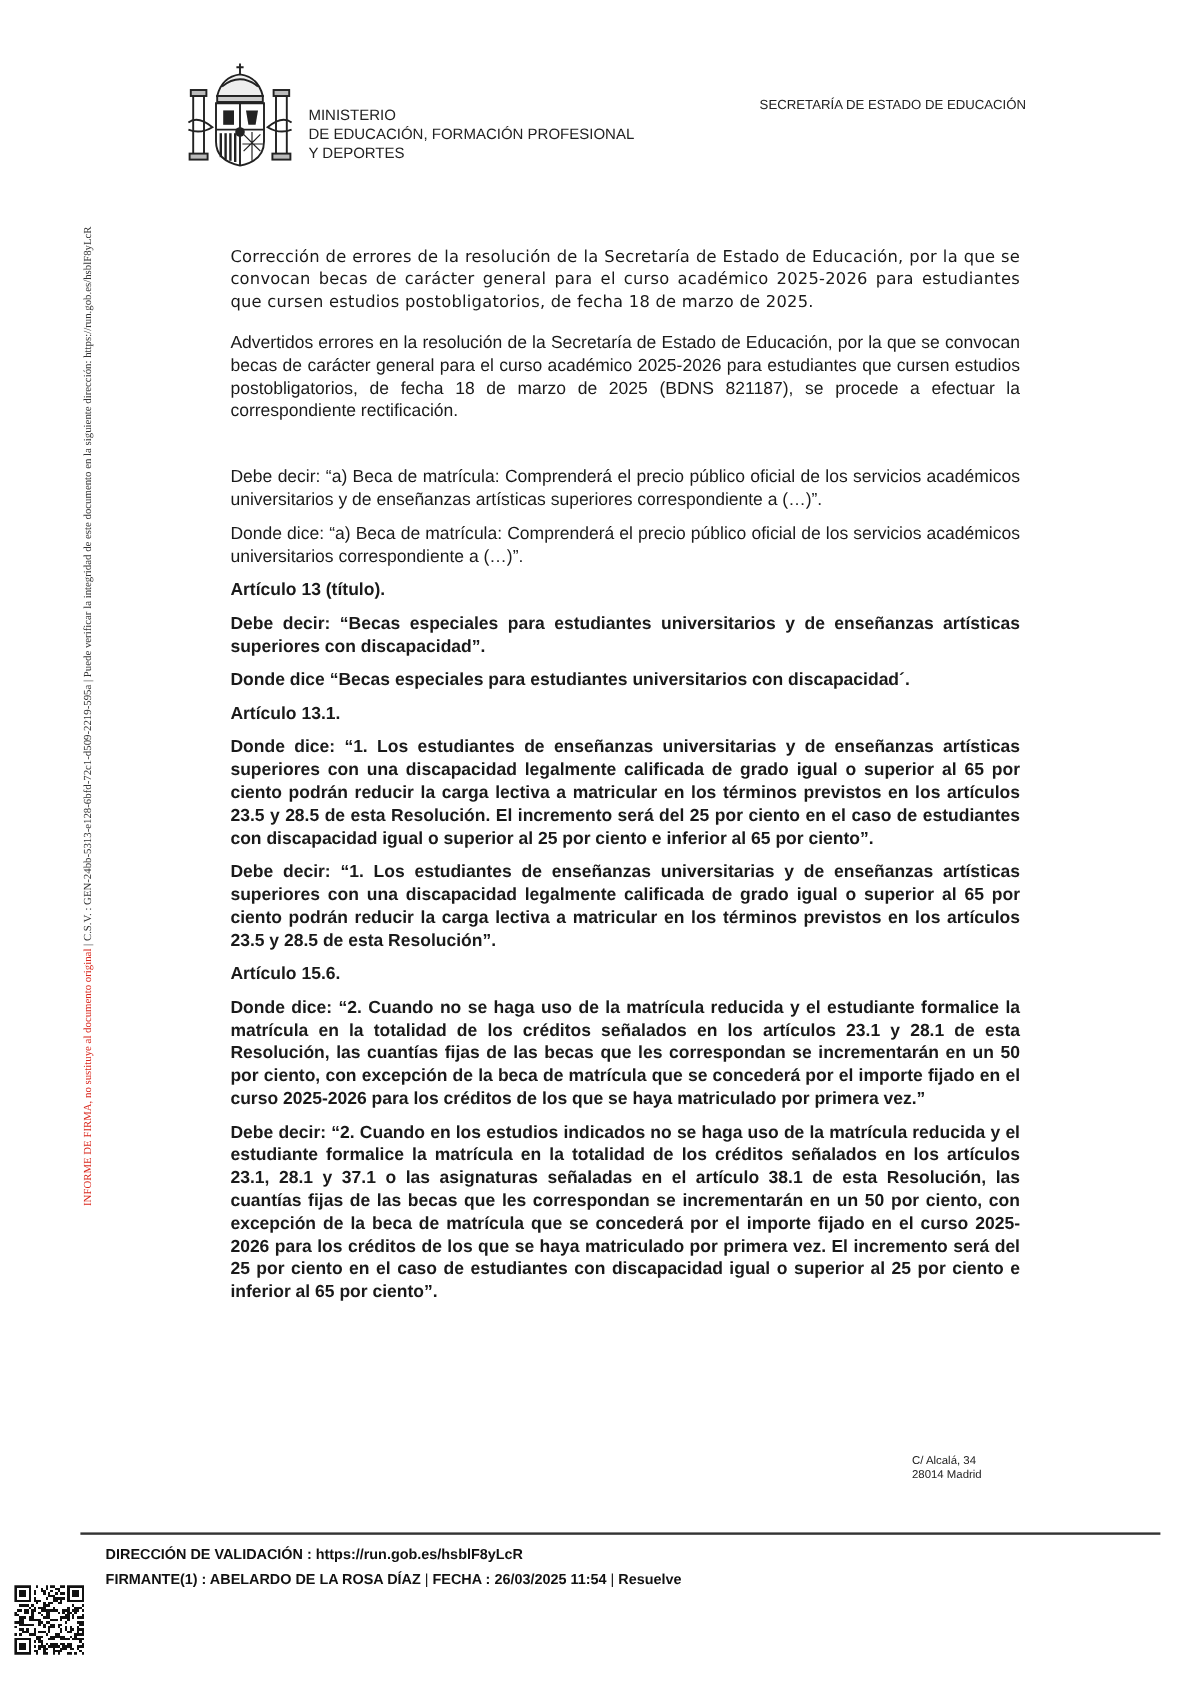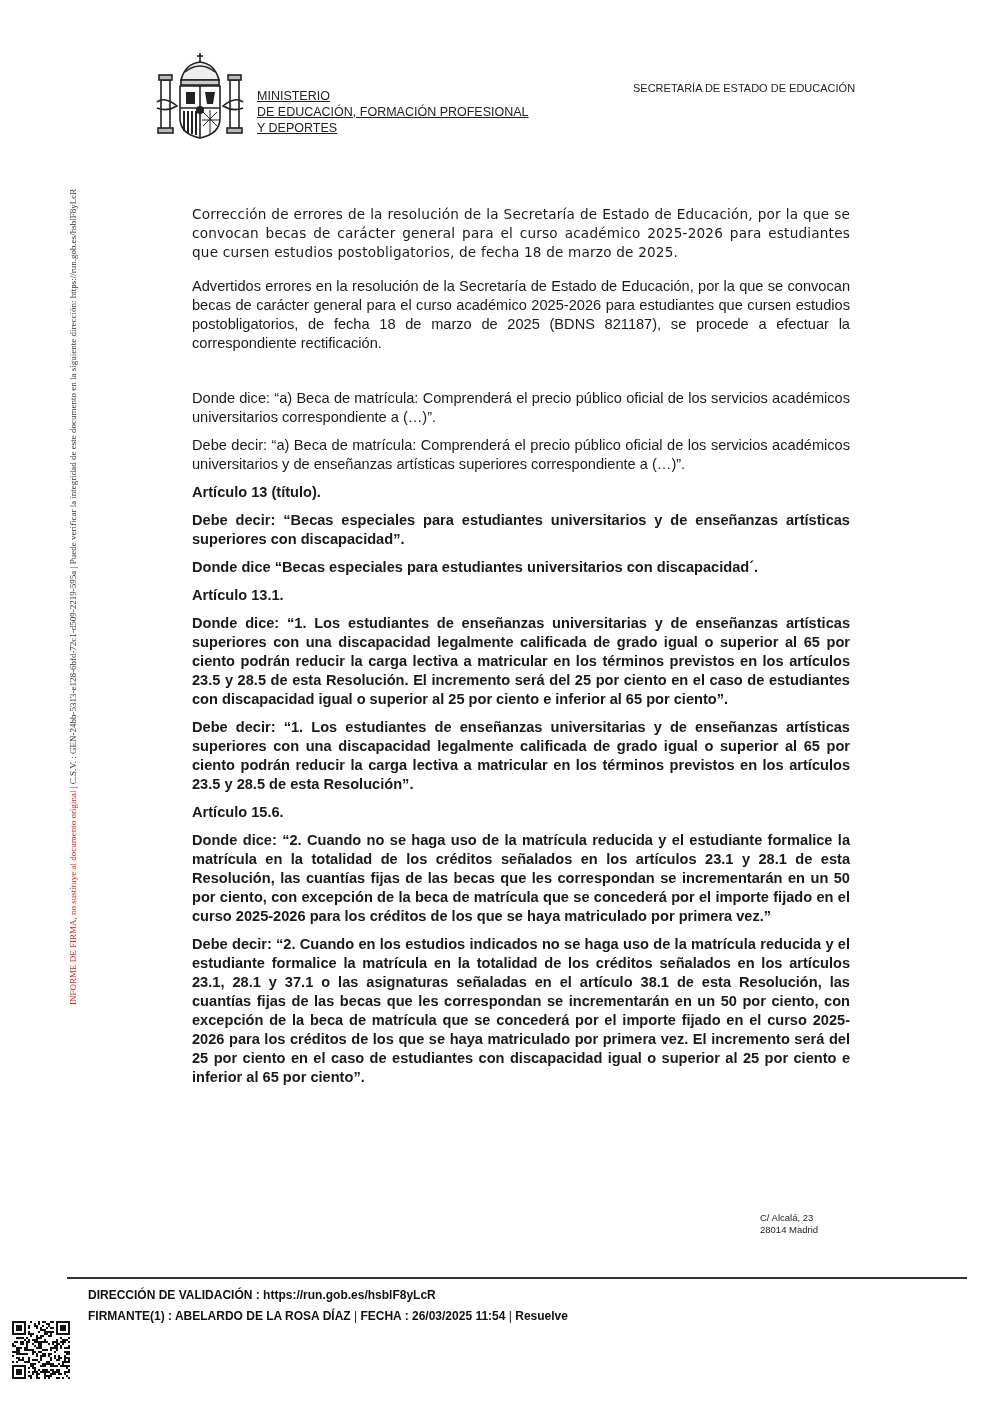--- a/index.html
+++ b/index.html
@@ -1,21 +1,21 @@
 <!DOCTYPE html>
 <html><head>
   <meta charset="utf-8">
   <style>
     html, body { margin: 0; padding: 0; background: #ffffff; }
     body { width: 1000px; height: 1415px; position: relative; overflow: hidden;
            font-family: "Liberation Sans", sans-serif; color: #1a1a1a; }
 
     .crest { position: absolute; left: 155px; top: 50px; width: 90px; height: 92px; }
     .ministry { position: absolute; left: 257px; top: 88px; font-size: 12.5px; line-height: 16px; color: #222; }
-    .ministry div { white-space: nowrap; text-decoration: underline; }
+    .ministry div { white-space: nowrap; }
     .secretaria { position: absolute; left: 633px; top: 82px; font-size: 11px; color: #222; white-space: nowrap; }
 
     .side-note { position: absolute; left: 68px; top: 1005px; transform-origin: 0 0; transform: rotate(-90deg);
                  font-family: "Liberation Serif", serif; font-size: 9px; white-space: nowrap; color: #333; }
     .side-note .red { color: #d9261c; }
 
     .content { position: absolute; left: 192px; top: 205px; width: 658px; font-size: 14.6px; line-height: 19px; }
     .title { font-family: "DejaVu Sans", sans-serif; font-size: 13.6px; line-height: 19px; text-align: justify; letter-spacing: 0.2px; margin: 0 0 15px 0; }
     .intro { text-align: justify; margin: 0 0 36px 0; }
     .section { margin: 0; }
@@ -84,22 +84,22 @@
 
 <div class="side-note">
   <span class="red">INFORME DE FIRMA, no sustituye al documento original</span><span> | C.S.V. : GEN-24bb-5313-e128-6bfd-72c1-d509-2219-595a | Puede verificar la integridad de este documento en la siguiente dirección: https://run.gob.es/hsblF8yLcR</span>
 </div>
 
 <div class="content">
   <p class="title">Corrección de errores de la resolución de la Secretaría de Estado de Educación, por la que se convocan becas de carácter general para el curso académico 2025-2026 para estudiantes que cursen estudios postobligatorios, de fecha 18 de marzo de 2025.</p>
   <p class="intro">Advertidos errores en la resolución de la Secretaría de Estado de Educación, por la que se convocan becas de carácter general para el curso académico 2025-2026 para estudiantes que cursen estudios postobligatorios, de fecha 18 de marzo de 2025 (BDNS 821187), se procede a efectuar la correspondiente rectificación.</p>
 
   <div class="section">
+    <p class="para">Debe decir: “a) Beca de matrícula: Comprenderá el precio público oficial de los servicios académicos universitarios y de enseñanzas artísticas superiores correspondiente a (…)”.</p>
     <p class="para">Donde dice: “a) Beca de matrícula: Comprenderá el precio público oficial de los servicios académicos universitarios correspondiente a (…)”.</p>
-    <p class="para">Debe decir: “a) Beca de matrícula: Comprenderá el precio público oficial de los servicios académicos universitarios y de enseñanzas artísticas superiores correspondiente a (…)”.</p>
   </div>
 
   <div class="section">
     <p class="art-head">Artículo 13 (título).</p>
     <p class="para">Debe decir: “Becas especiales para estudiantes universitarios y de enseñanzas artísticas superiores con discapacidad”.</p>
     <p class="para">Donde dice “Becas especiales para estudiantes universitarios con discapacidad´.</p>
   </div>
 
   <div class="section">
     <p class="art-head">Artículo 13.1.</p>
@@ -108,21 +108,21 @@
   </div>
 
   <div class="section">
     <p class="art-head">Artículo 15.6.</p>
     <p class="para">Donde dice: “2. Cuando no se haga uso de la matrícula reducida y el estudiante formalice la matrícula en la totalidad de los créditos señalados en los artículos 23.1 y 28.1 de esta Resolución, las cuantías fijas de las becas que les correspondan se incrementarán en un 50 por ciento, con excepción de la beca de matrícula que se concederá por el importe fijado en el curso 2025-2026 para los créditos de los que se haya matriculado por primera vez.”</p>
     <p class="para">Debe decir: “2. Cuando en los estudios indicados no se haga uso de la matrícula reducida y el estudiante formalice la matrícula en la totalidad de los créditos señalados en los artículos 23.1, 28.1 y 37.1 o las asignaturas señaladas en el artículo 38.1 de esta Resolución, las cuantías fijas de las becas que les correspondan se incrementarán en un 50 por ciento, con excepción de la beca de matrícula que se concederá por el importe fijado en el curso 2025-2026 para los créditos de los que se haya matriculado por primera vez. El incremento será del 25 por ciento en el caso de estudiantes con discapacidad igual o superior al 25 por ciento e inferior al 65 por ciento”.</p>
   </div>
 </div>
 
 <div class="address">
-  <div>C/ Alcalá, 23</div>
+  <div>C/ Alcalá, 34</div>
   <div>28014 Madrid</div>
 </div>
 
 <div class="rule"></div>
 
 <div class="footer">
   <div>DIRECCIÓN DE VALIDACIÓN : https://run.gob.es/hsblF8yLcR</div>
   <div>
     <span>FIRMANTE(1) : ABELARDO DE LA ROSA DÍAZ</span><span class="sep"> | </span><span>FECHA : 26/03/2025 11:54</span><span class="sep"> | </span><span>Resuelve</span>
   </div>

